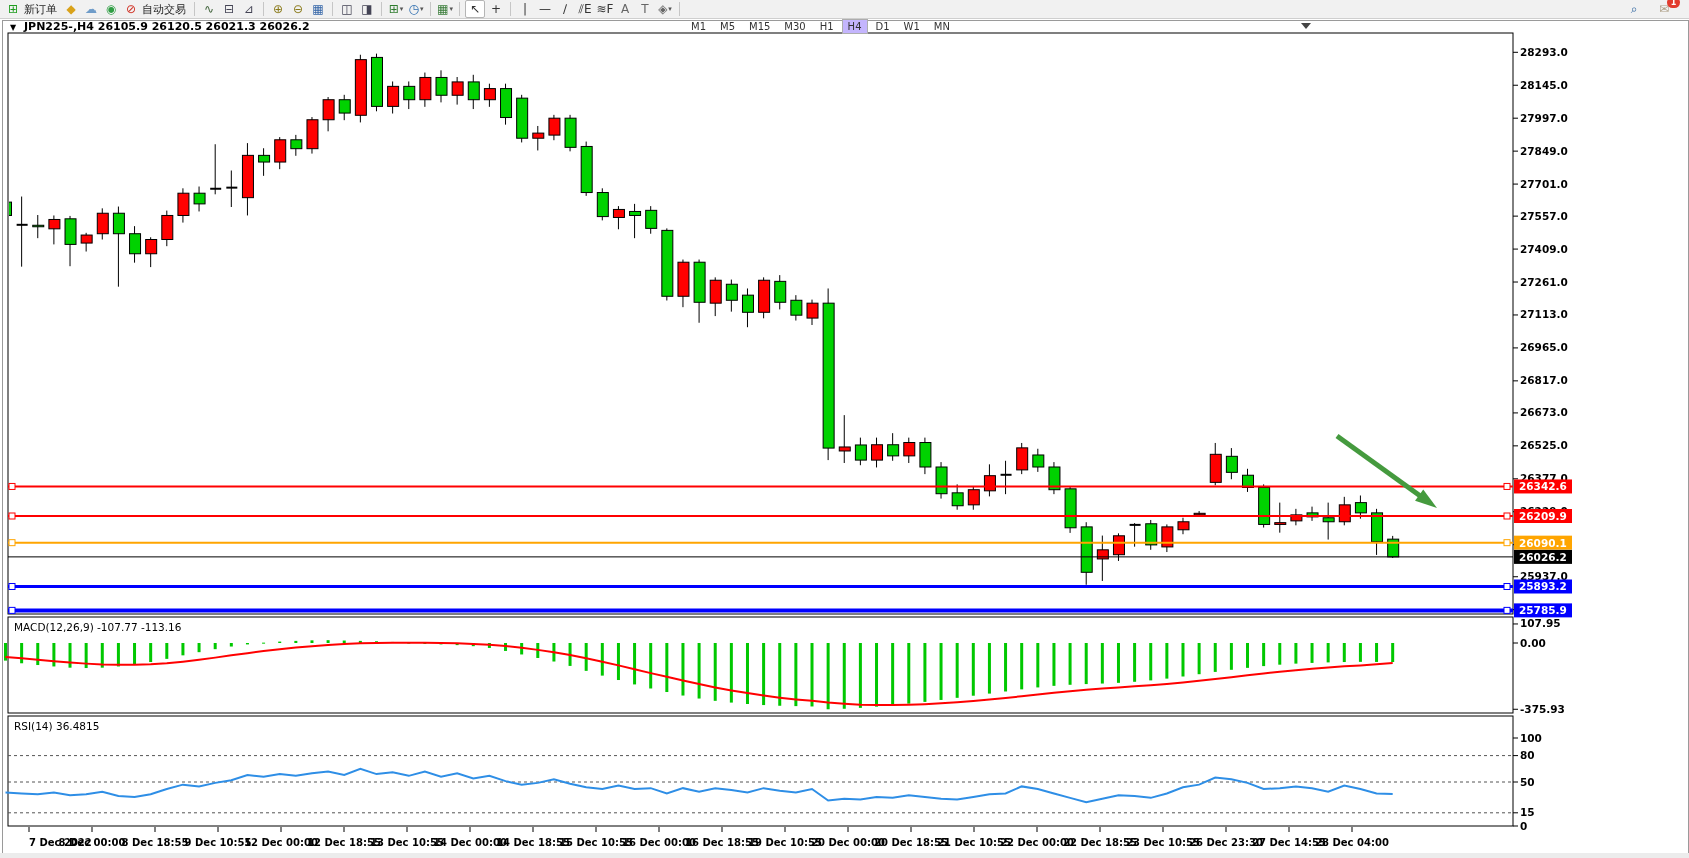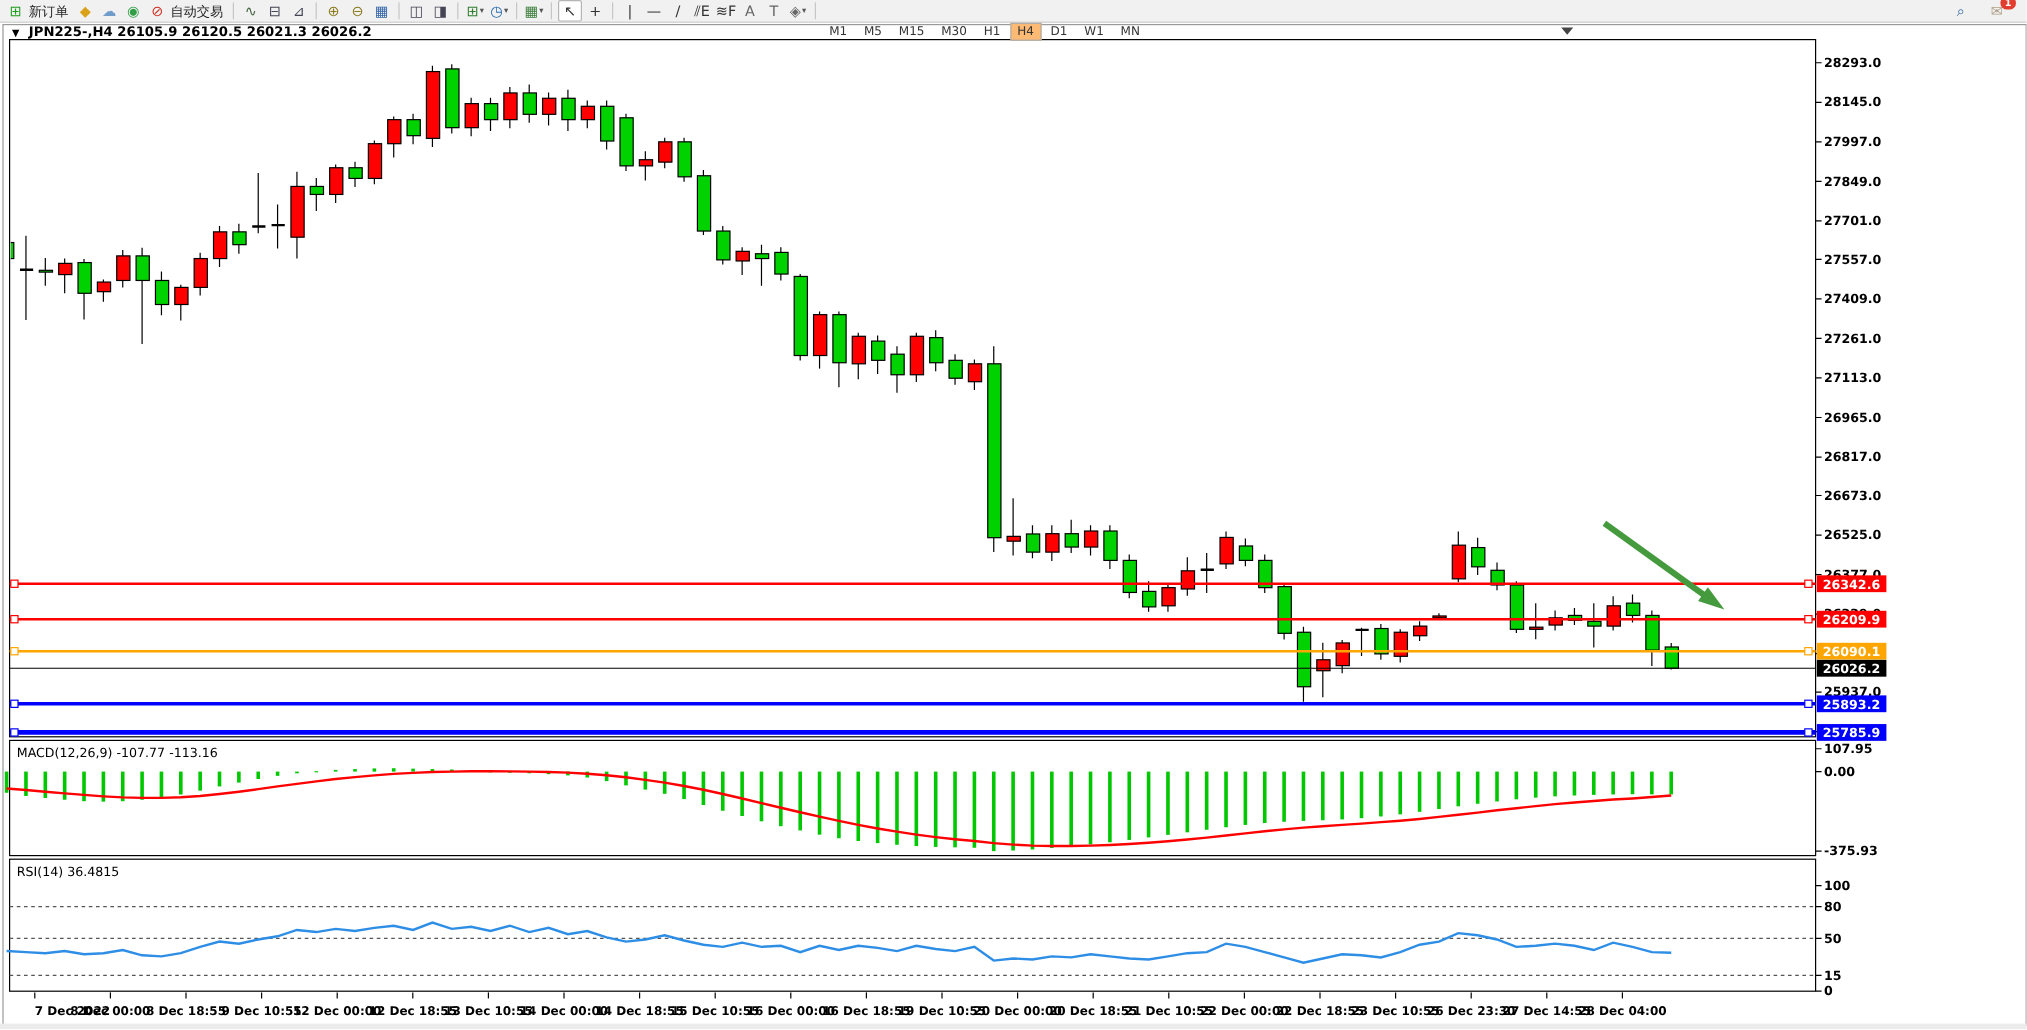--- a/index.html
+++ b/index.html
@@ -9,21 +9,21 @@
            border-bottom:1px solid #cfcfcf;display:flex;align-items:center;z-index:5;
            padding-left:3px;box-sizing:border-box;}
   .tbtn{height:16px;min-width:18px;display:inline-flex;align-items:center;justify-content:center;
         font-size:12px;line-height:16px;margin:0 1px;border-radius:2px;cursor:default;}
   .tbtn .glyph{pointer-events:none;}
   .tbtn.active{background:#fff;border:1px solid #b5b5b5;}
   .tblabel{font-size:11px;color:#222;margin:0 4px 0 1px;white-space:nowrap;text-align:right;}
   .tbsep{width:1px;height:14px;background:#c6c6c6;margin:0 4px;}
   .dd{font-size:7px;color:#555;margin-left:1px;}
   .tf{font-size:10px;color:#333;padding:1px 5px;margin:0 1px;border:1px solid transparent;}
-  .tf.active{background:#fdba74;border:1px solid #adadad;}
+  .tf.active{background:#c4b5fd;border:1px solid #adadad;}
   #tb-right{margin-left:auto;display:flex;align-items:center;margin-right:10px;}
   .badgewrap{position:relative;}
   .badge{position:absolute;top:-4px;right:-7px;background:#e23c2e;color:#fff;font-size:8px;
          font-weight:bold;border-radius:7px;min-width:11px;height:11px;line-height:11px;
          text-align:center;padding:0 1px;}
   #chart-window{position:absolute;left:2px;top:20px;width:1685px;height:833px;
                 border:1px solid #9a9a9a;background:#fff;z-index:1;}
   #chart-svg{position:absolute;left:0;top:0;z-index:2;}
   #bottom-strip{position:absolute;left:0;top:853px;width:1689px;height:5px;background:#ececec;z-index:4;}
   svg text{font-family:"DejaVu Sans","Liberation Sans",sans-serif;}

